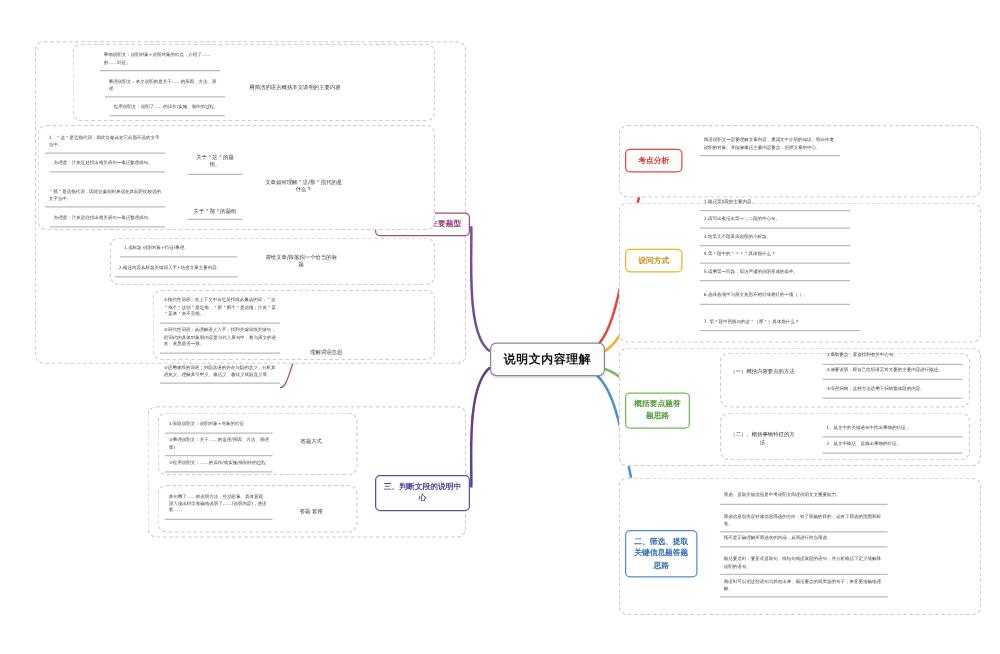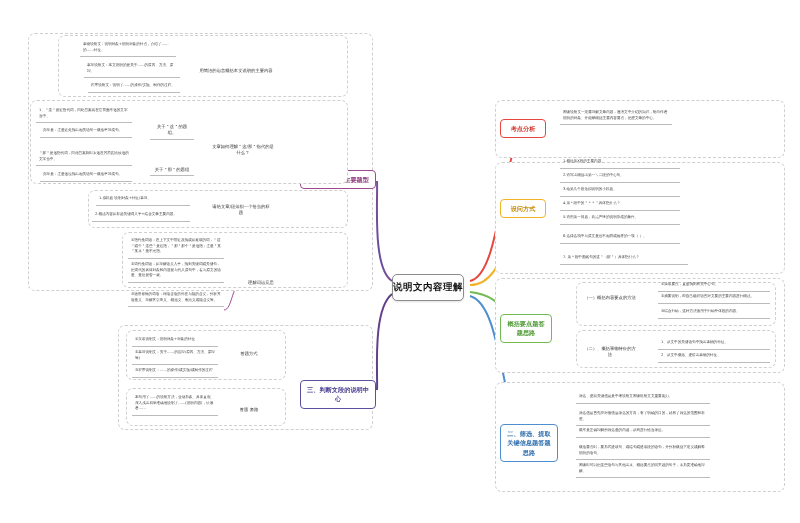--- a/index.html
+++ b/index.html
@@ -9,21 +9,21 @@
     overflow:hidden;position:relative;
   }
   #canvas{position:absolute;inset:0;width:800px;height:523px;}
   #wires{position:absolute;left:0;top:0;width:800px;height:523px;pointer-events:none;}
 
   
   .node{position:absolute;box-sizing:border-box;}
 
   .root{
     border:1px solid #8c8c8c;border-radius:5px;background:#fdfdfd;
-    padding:6px 0;font-size:9.5px;font-weight:bold;color:#111;
+    padding:6px 10px;font-size:9.5px;font-weight:bold;color:#111;
     letter-spacing:.5px;white-space:nowrap;
     box-shadow:0 1px 2px rgba(0,0,0,.12);
   }
 
   .branch{
     border:1.4px solid #999;border-radius:4px;background:#ffffff;
     padding:4px 6px;font-size:6.2px;font-weight:bold;color:#222;
     line-height:1.5;text-align:center;
   }
 

